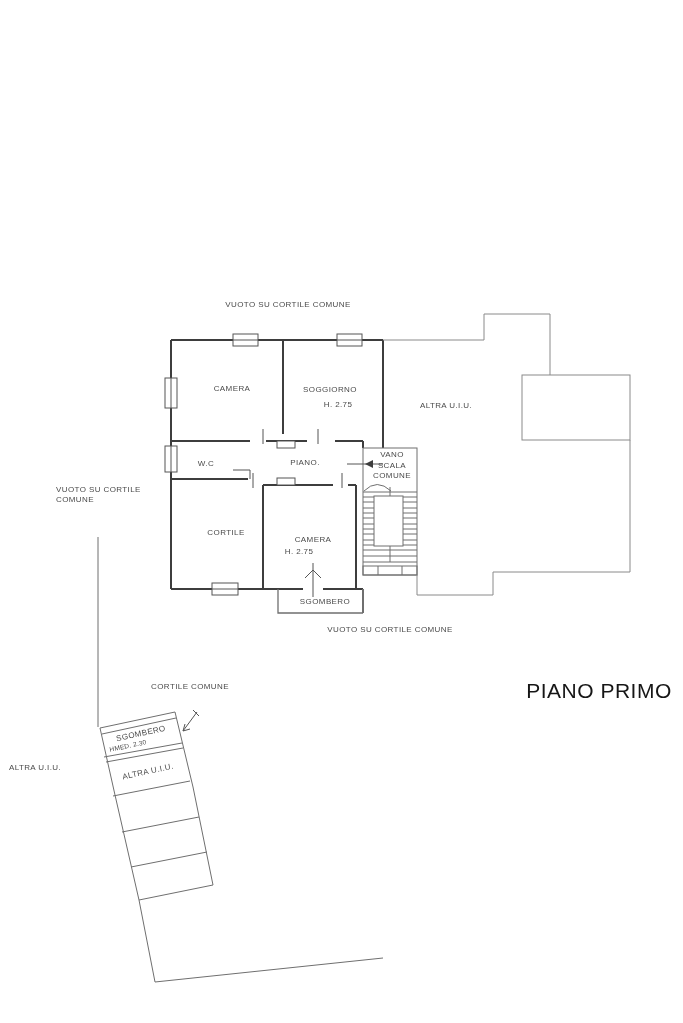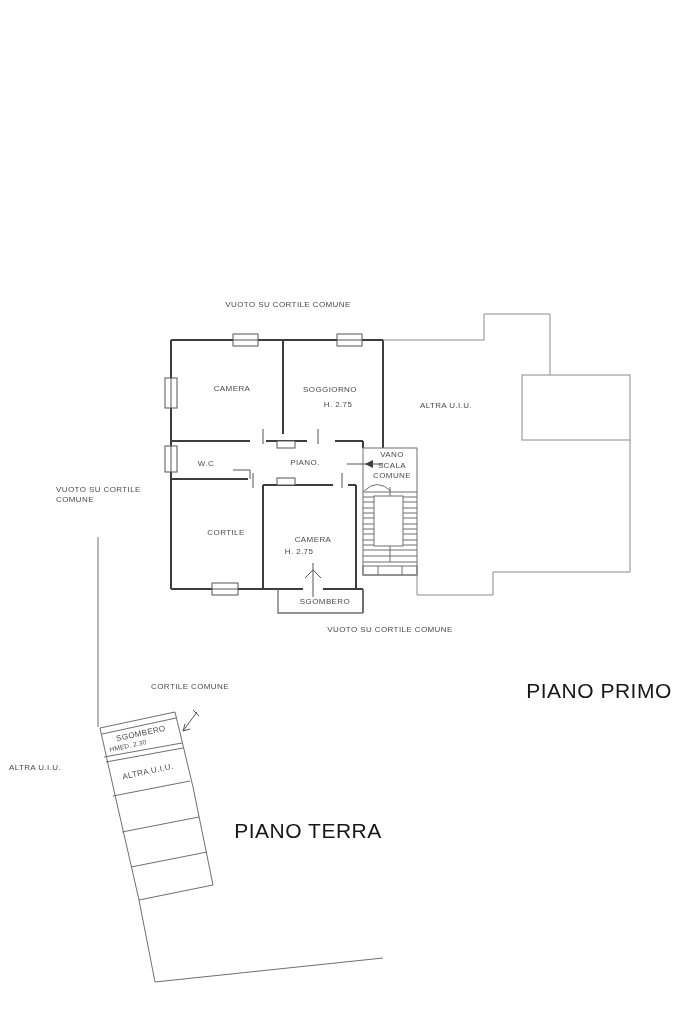--- a/index.html
+++ b/index.html
@@ -173,15 +173,14 @@
   <div class="lbl" style="left:170px;top:687px;margin-left:20px;">CORTILE COMUNE</div>
 
   <div class="lbl rot" style="left:141px;top:734px;">SGOMBERO</div>
 
   <div class="lbl rot tiny" style="left:128px;top:746px;">HMED. 2.30</div>
 
   <div class="lbl rot" style="left:148px;top:772px;">ALTRA U.I.U.</div>
 
   <div class="lbl" style="left:35px;top:768px;">ALTRA U.I.U.</div>
 
-  <div class="title" style="left:308px;top:831px;">PIANO TERRA</div>
 
 </div>
 
 </body></html>

